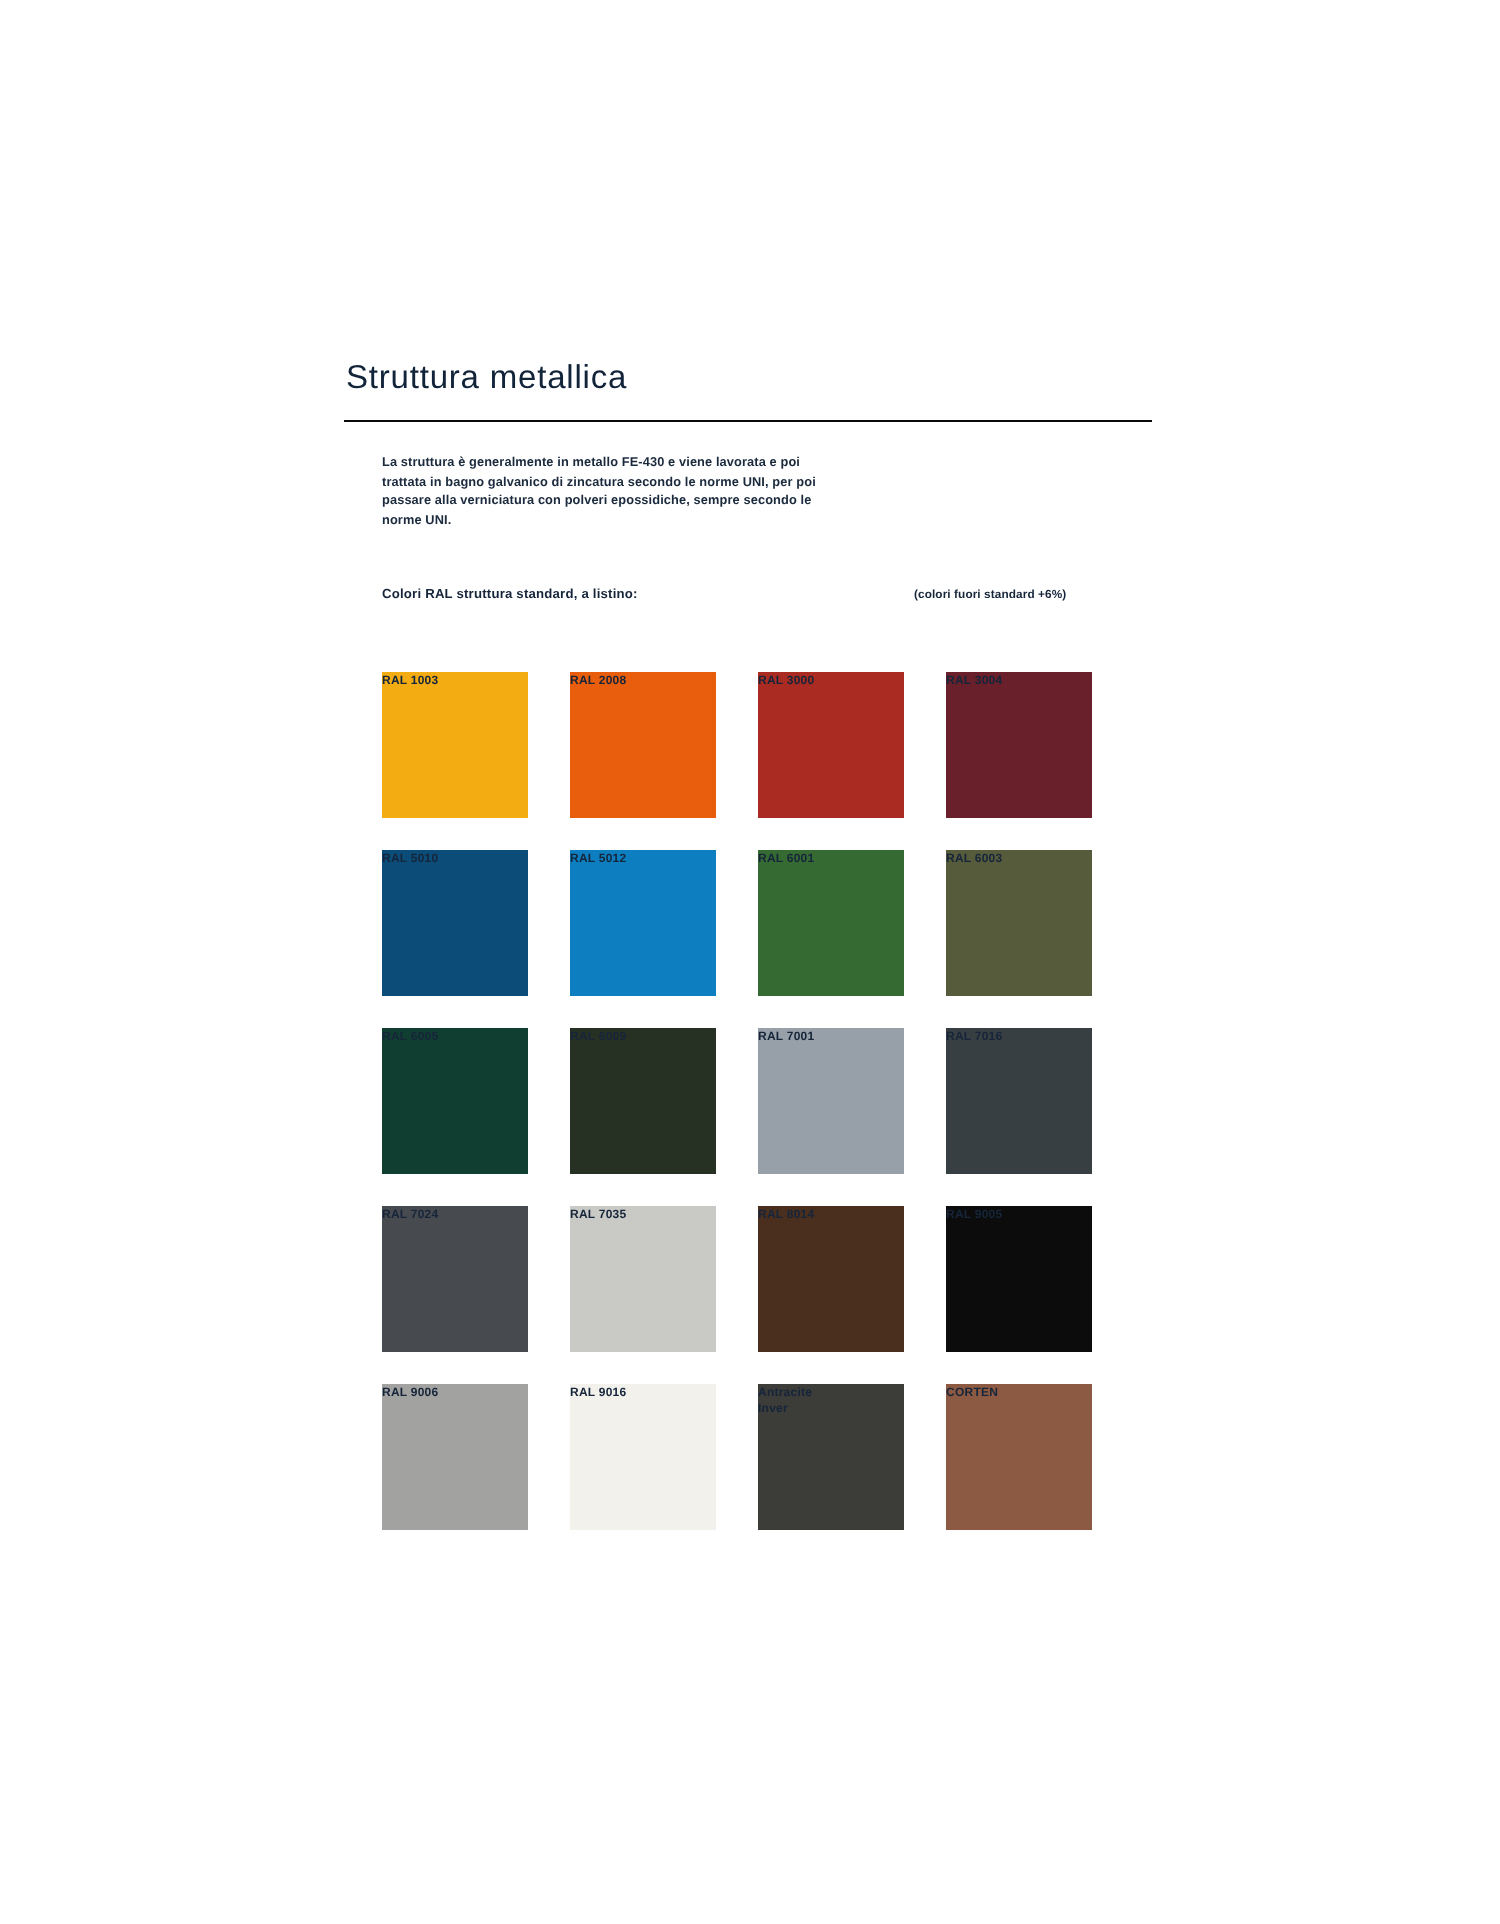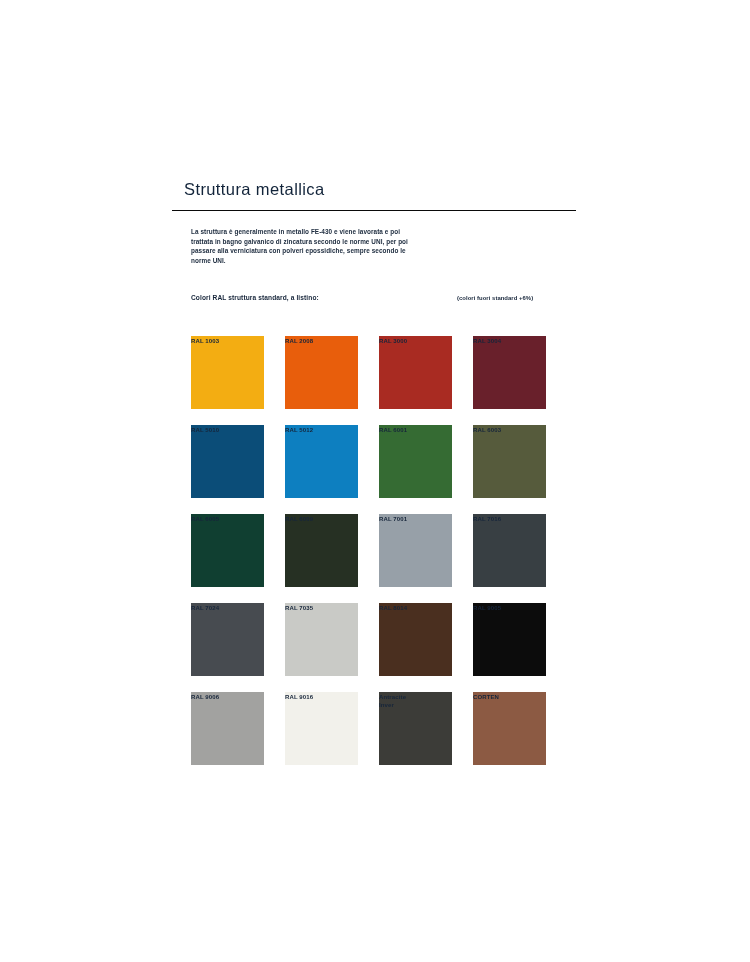--- a/index.html
+++ b/index.html
@@ -27,21 +27,20 @@
   
   .section-title {
     position: absolute;
     left: 173px;
     top: 180px;
     font-size: 16.5px;
     font-weight: 400;
     letter-spacing: 0.4px;
     color: #12243a;
     white-space: nowrap;
-    margin-left: 11px;
   }
 
   .title-rule {
     position: absolute;
     left: 172px;
     top: 210px;
     width: 404px;
     height: 1.4px;
     background: #0a0a0a;
   }

